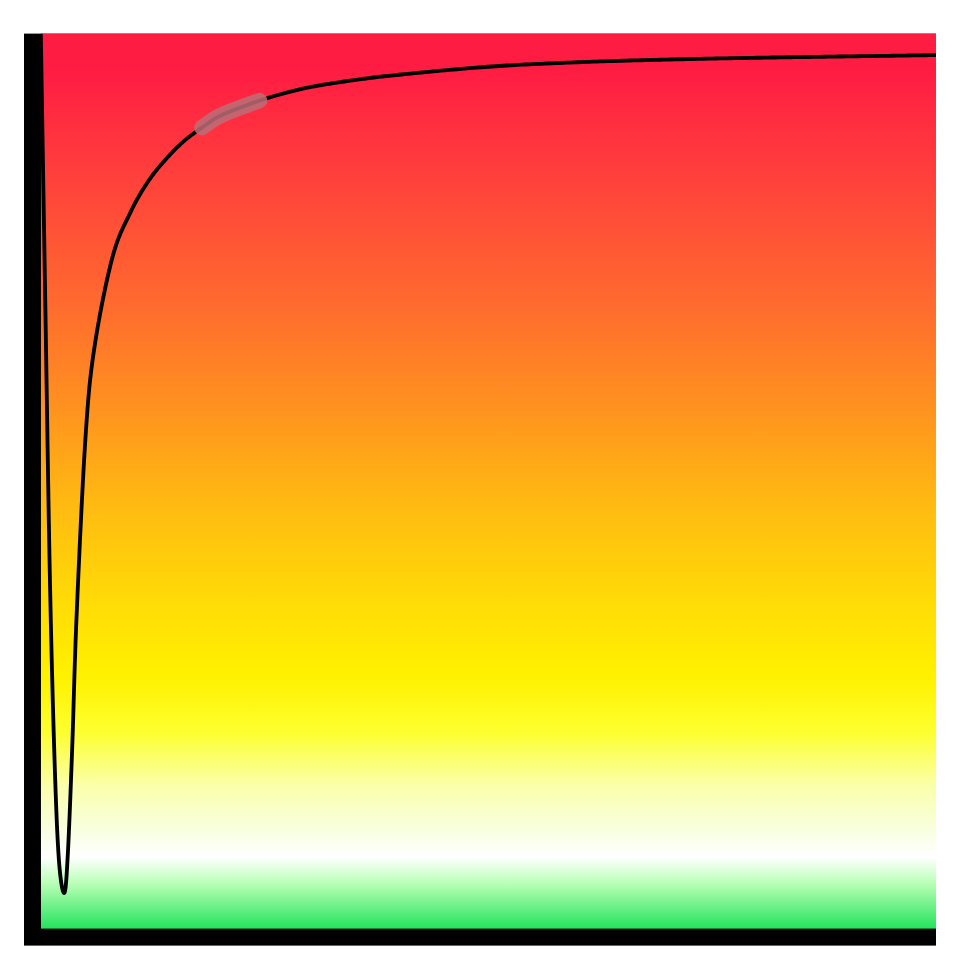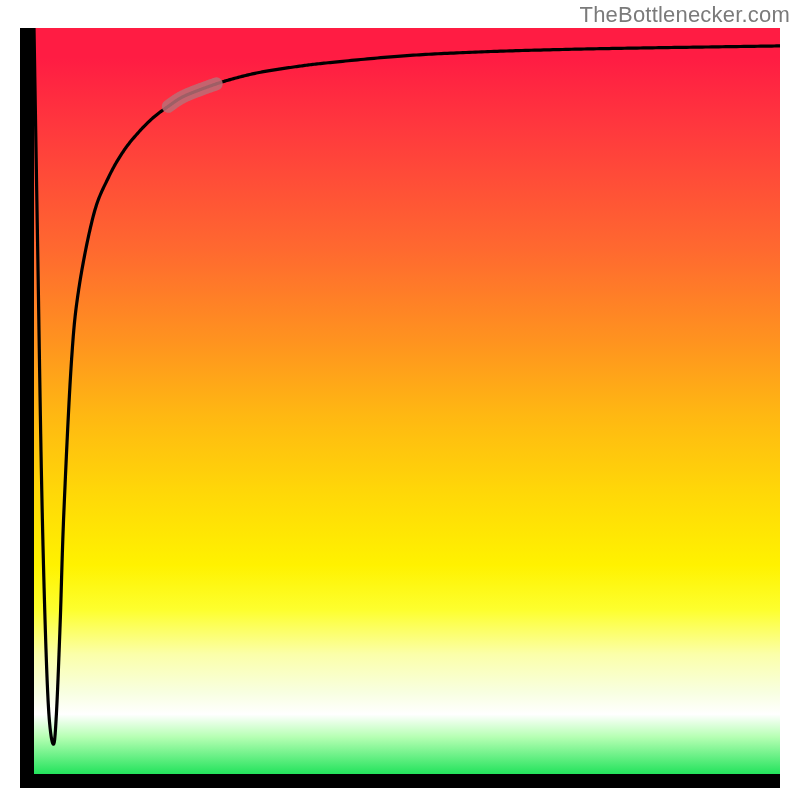--- a/index.html
+++ b/index.html
@@ -65,21 +65,20 @@
     position: absolute;
     inset: 0;
     width: 100%;
     height: 100%;
   }
 </style>
 </head>
 <body>
 
 <div class="stage">
-  <div class="attribution">TheBottlenecker.com</div>
 
   <div class="frame">
     <div class="plot">
       <div class="gradient"></div>
       <svg class="curve" viewBox="0 0 746 746" preserveAspectRatio="none">
         <path id="curvePath" fill="none" stroke="#000" stroke-width="3.2" stroke-linejoin="round" stroke-linecap="round" d="M 0.00 0.00 L 0.08 5.04 L 0.18 10.81 L 0.29 17.27 L 0.41 24.35 L 0.53 32.01 L 0.67 40.21 L 0.81 48.90 L 0.97 58.02 L 1.13 67.53 L 1.29 77.38 L 1.46 87.53 L 1.63 97.91 L 1.81 108.49 L 1.99 119.22 L 2.17 130.04 L 2.35 140.91 L 2.53 151.78 L 2.71 162.60 L 2.89 173.33 L 3.07 183.91 L 3.24 194.30 L 3.41 204.44 L 3.57 214.29 L 3.73 223.80 L 3.89 233.19 L 4.04 242.69 L 4.20 252.28 L 4.35 261.96 L 4.51 271.71 L 4.66 281.50 L 4.82 291.32 L 4.97 301.16 L 5.13 311.00 L 5.28 320.83 L 5.44 330.62 L 5.59 340.36 L 5.75 350.04 L 5.91 359.64 L 6.06 369.14 L 6.22 378.53 L 6.37 387.78 L 6.53 396.90 L 6.68 405.85 L 6.84 414.62 L 6.99 423.19 L 7.15 431.56 L 7.30 439.70 L 7.46 447.60 L 7.62 455.29 L 7.77 462.84 L 7.93 470.23 L 8.08 477.47 L 8.24 484.58 L 8.39 491.54 L 8.55 498.37 L 8.70 505.07 L 8.86 511.64 L 9.01 518.08 L 9.17 524.39 L 9.33 530.59 L 9.48 536.67 L 9.64 542.64 L 9.79 548.50 L 9.95 554.25 L 10.10 559.90 L 10.26 565.44 L 10.41 570.89 L 10.57 576.25 L 10.72 581.52 L 10.88 586.69 L 11.03 591.79 L 11.19 596.80 L 11.34 601.72 L 11.50 606.54 L 11.65 611.25 L 11.80 615.86 L 11.95 620.37 L 12.11 624.77 L 12.26 629.07 L 12.41 633.27 L 12.56 637.36 L 12.71 641.35 L 12.86 645.24 L 13.01 649.02 L 13.16 652.70 L 13.31 656.27 L 13.47 659.74 L 13.62 663.11 L 13.78 666.37 L 13.94 669.53 L 14.09 672.59 L 14.26 675.54 L 14.42 678.39 L 14.58 681.14 L 14.75 683.78 L 14.92 686.32 L 15.09 688.75 L 15.27 691.09 L 15.45 693.31 L 15.64 695.44 L 15.83 697.46 L 16.02 699.38 L 16.22 701.19 L 16.41 702.90 L 16.61 704.50 L 16.81 706.01 L 17.01 707.40 L 17.20 708.70 L 17.40 709.89 L 17.60 710.98 L 17.79 711.96 L 17.99 712.84 L 18.18 713.62 L 18.36 714.29 L 18.55 714.86 L 18.73 715.33 L 18.90 715.69 L 19.07 715.95 L 19.24 716.11 L 19.40 716.16 L 19.55 716.11 L 19.69 715.95 L 19.84 715.69 L 19.97 715.33 L 20.10 714.86 L 20.23 714.29 L 20.35 713.62 L 20.47 712.84 L 20.59 711.96 L 20.71 710.98 L 20.82 709.89 L 20.93 708.70 L 21.05 707.40 L 21.16 706.01 L 21.27 704.50 L 21.39 702.90 L 21.50 701.19 L 21.62 699.38 L 21.74 697.46 L 21.86 695.44 L 21.98 693.31 L 22.11 691.09 L 22.24 688.75 L 22.38 686.32 L 22.52 683.75 L 22.66 681.02 L 22.81 678.14 L 22.96 675.11 L 23.11 671.95 L 23.26 668.66 L 23.41 665.25 L 23.57 661.73 L 23.72 658.10 L 23.88 654.38 L 24.04 650.58 L 24.20 646.69 L 24.36 642.73 L 24.52 638.71 L 24.68 634.63 L 24.84 630.51 L 25.00 626.35 L 25.16 622.15 L 25.32 617.94 L 25.48 613.71 L 25.64 609.47 L 25.80 605.23 L 25.95 601.01 L 26.11 596.80 L 26.26 592.60 L 26.41 588.38 L 26.55 584.14 L 26.69 579.88 L 26.82 575.59 L 26.96 571.27 L 27.09 566.92 L 27.22 562.54 L 27.34 558.12 L 27.48 553.65 L 27.61 549.14 L 27.74 544.58 L 27.88 539.97 L 28.02 535.30 L 28.17 530.58 L 28.32 525.79 L 28.48 520.94 L 28.65 516.02 L 28.82 511.03 L 29.00 505.97 L 29.20 500.83 L 29.40 495.60 L 29.61 490.29 L 29.84 484.90 L 30.08 479.33 L 30.33 473.54 L 30.59 467.52 L 30.87 461.33 L 31.15 454.97 L 31.44 448.47 L 31.74 441.86 L 32.05 435.17 L 32.36 428.40 L 32.68 421.60 L 33.01 414.78 L 33.34 407.97 L 33.67 401.19 L 34.00 394.47 L 34.34 387.83 L 34.68 381.29 L 35.01 374.88 L 35.35 368.63 L 35.68 362.55 L 36.01 356.68 L 36.34 351.04 L 36.67 345.64 L 36.99 340.52 L 37.30 335.70 L 37.60 331.16 L 37.90 326.87 L 38.18 322.81 L 38.46 318.95 L 38.73 315.29 L 38.99 311.80 L 39.25 308.48 L 39.51 305.31 L 39.77 302.26 L 40.03 299.33 L 40.29 296.49 L 40.56 293.74 L 40.84 291.05 L 41.12 288.41 L 41.42 285.80 L 41.72 283.20 L 42.04 280.61 L 42.37 278.00 L 42.72 275.36 L 43.08 272.67 L 43.47 269.92 L 43.88 267.08 L 44.31 264.15 L 44.76 261.10 L 45.24 257.96 L 45.74 254.76 L 46.27 251.52 L 46.81 248.23 L 47.38 244.92 L 47.97 241.58 L 48.57 238.22 L 49.18 234.85 L 49.81 231.49 L 50.45 228.13 L 51.10 224.79 L 51.75 221.47 L 52.42 218.18 L 53.09 214.94 L 53.76 211.74 L 54.43 208.60 L 55.10 205.53 L 55.78 202.53 L 56.44 199.61 L 57.11 196.77 L 57.76 194.04 L 58.41 191.41 L 59.05 188.89 L 59.68 186.50 L 60.30 184.22 L 60.92 182.05 L 61.55 179.98 L 62.17 178.00 L 62.79 176.10 L 63.41 174.29 L 64.03 172.55 L 64.65 170.89 L 65.27 169.29 L 65.90 167.75 L 66.52 166.26 L 67.14 164.82 L 67.76 163.42 L 68.38 162.06 L 69.00 160.73 L 69.63 159.42 L 70.25 158.14 L 70.87 156.86 L 71.49 155.60 L 72.11 154.34 L 72.73 153.07 L 73.36 151.80 L 73.98 150.51 L 74.60 149.20 L 75.22 147.89 L 75.84 146.61 L 76.46 145.35 L 77.09 144.11 L 77.71 142.90 L 78.33 141.71 L 78.95 140.54 L 79.57 139.39 L 80.19 138.26 L 80.82 137.15 L 81.44 136.06 L 82.06 134.98 L 82.68 133.92 L 83.30 132.87 L 83.92 131.84 L 84.55 130.83 L 85.17 129.82 L 85.79 128.83 L 86.41 127.85 L 87.03 126.88 L 87.66 125.92 L 88.28 124.97 L 88.90 124.03 L 89.52 123.09 L 90.14 122.17 L 90.76 121.26 L 91.39 120.38 L 92.01 119.51 L 92.63 118.65 L 93.25 117.82 L 93.87 116.99 L 94.49 116.18 L 95.11 115.39 L 95.74 114.60 L 96.36 113.83 L 96.98 113.07 L 97.60 112.31 L 98.22 111.57 L 98.84 110.83 L 99.47 110.10 L 100.09 109.38 L 100.71 108.67 L 101.33 107.95 L 101.95 107.25 L 102.58 106.54 L 103.20 105.84 L 103.82 105.14 L 104.44 104.44 L 105.06 103.74 L 105.68 103.05 L 106.30 102.37 L 106.93 101.69 L 107.55 101.02 L 108.17 100.36 L 108.79 99.70 L 109.41 99.05 L 110.03 98.41 L 110.66 97.77 L 111.28 97.14 L 111.90 96.51 L 112.52 95.90 L 113.14 95.28 L 113.77 94.68 L 114.39 94.08 L 115.01 93.49 L 115.63 92.90 L 116.25 92.32 L 116.87 91.75 L 117.50 91.18 L 118.12 90.62 L 118.74 90.07 L 119.36 89.52 L 119.98 88.98 L 120.60 88.45 L 121.23 87.93 L 121.85 87.42 L 122.47 86.92 L 123.09 86.43 L 123.71 85.94 L 124.33 85.46 L 124.96 84.98 L 125.58 84.52 L 126.20 84.06 L 126.82 83.60 L 127.44 83.15 L 128.06 82.70 L 128.69 82.25 L 129.31 81.81 L 129.93 81.37 L 130.55 80.94 L 131.17 80.50 L 131.79 80.07 L 132.41 79.63 L 133.04 79.20 L 133.66 78.76 L 134.28 78.33 L 134.90 77.90 L 135.50 77.47 L 136.09 77.04 L 136.68 76.62 L 137.26 76.20 L 137.84 75.78 L 138.41 75.37 L 138.98 74.96 L 139.55 74.55 L 140.12 74.15 L 140.69 73.74 L 141.27 73.34 L 141.86 72.94 L 142.45 72.54 L 143.06 72.15 L 143.67 71.75 L 144.30 71.36 L 144.95 70.97 L 145.60 70.58 L 146.28 70.19 L 146.98 69.80 L 147.70 69.41 L 148.44 69.02 L 149.20 68.63 L 149.99 68.24 L 150.80 67.86 L 151.64 67.47 L 152.50 67.08 L 153.38 66.69 L 154.27 66.31 L 155.18 65.92 L 156.11 65.54 L 157.05 65.15 L 158.00 64.77 L 158.96 64.39 L 159.92 64.02 L 160.90 63.64 L 161.88 63.27 L 162.86 62.89 L 163.84 62.53 L 164.83 62.16 L 165.81 61.80 L 166.79 61.43 L 167.76 61.08 L 168.73 60.72 L 169.69 60.37 L 170.64 60.02 L 171.58 59.68 L 172.51 59.34 L 173.42 59.01 L 174.33 58.68 L 175.22 58.35 L 176.11 58.03 L 177.00 57.71 L 177.88 57.39 L 178.76 57.08 L 179.64 56.77 L 180.53 56.47 L 181.41 56.16 L 182.30 55.86 L 183.20 55.55 L 184.11 55.25 L 185.02 54.95 L 185.95 54.65 L 186.89 54.35 L 187.84 54.05 L 188.81 53.75 L 189.80 53.45 L 190.81 53.14 L 191.83 52.84 L 192.88 52.53 L 193.96 52.22 L 195.05 51.91 L 196.16 51.59 L 197.28 51.28 L 198.42 50.96 L 199.56 50.64 L 200.72 50.32 L 201.89 50.00 L 203.08 49.68 L 204.28 49.36 L 205.49 49.04 L 206.71 48.72 L 207.95 48.40 L 209.20 48.08 L 210.46 47.76 L 211.74 47.45 L 213.02 47.14 L 214.33 46.83 L 215.64 46.52 L 216.97 46.22 L 218.31 45.92 L 219.66 45.62 L 221.03 45.33 L 222.41 45.04 L 223.80 44.76 L 225.21 44.48 L 226.65 44.21 L 228.11 43.93 L 229.58 43.66 L 231.08 43.39 L 232.60 43.13 L 234.13 42.87 L 235.68 42.60 L 237.24 42.35 L 238.81 42.09 L 240.39 41.84 L 241.98 41.59 L 243.58 41.34 L 245.18 41.10 L 246.78 40.86 L 248.39 40.62 L 250.00 40.38 L 251.60 40.14 L 253.20 39.91 L 254.80 39.68 L 256.39 39.46 L 257.97 39.23 L 259.54 39.01 L 261.10 38.79 L 262.62 38.58 L 264.09 38.37 L 265.51 38.18 L 266.88 37.99 L 268.23 37.80 L 269.55 37.62 L 270.86 37.44 L 272.15 37.27 L 273.45 37.10 L 274.75 36.93 L 276.07 36.77 L 277.42 36.60 L 278.80 36.43 L 280.21 36.26 L 281.68 36.09 L 283.20 35.92 L 284.79 35.74 L 286.45 35.56 L 288.19 35.37 L 290.02 35.17 L 291.95 34.97 L 293.99 34.76 L 296.13 34.54 L 298.40 34.32 L 300.79 34.08 L 303.31 33.83 L 305.94 33.56 L 308.67 33.29 L 311.51 33.01 L 314.43 32.72 L 317.43 32.43 L 320.50 32.13 L 323.64 31.83 L 326.84 31.53 L 330.08 31.22 L 333.37 30.91 L 336.69 30.61 L 340.03 30.30 L 343.39 30.00 L 346.75 29.70 L 350.12 29.41 L 353.48 29.12 L 356.82 28.84 L 360.13 28.57 L 363.42 28.31 L 366.66 28.06 L 369.86 27.83 L 373.00 27.60 L 376.11 27.39 L 379.22 27.18 L 382.32 26.98 L 385.43 26.79 L 388.54 26.60 L 391.65 26.42 L 394.76 26.25 L 397.87 26.08 L 400.97 25.92 L 404.08 25.76 L 407.19 25.61 L 410.30 25.46 L 413.41 25.31 L 416.52 25.17 L 419.63 25.03 L 422.73 24.89 L 425.84 24.76 L 428.95 24.63 L 432.06 24.50 L 435.17 24.37 L 438.28 24.25 L 441.38 24.12 L 444.49 24.00 L 447.60 23.87 L 450.71 23.75 L 453.82 23.63 L 456.93 23.52 L 460.03 23.40 L 463.14 23.30 L 466.25 23.19 L 469.36 23.09 L 472.47 22.99 L 475.57 22.89 L 478.68 22.80 L 481.79 22.70 L 484.90 22.61 L 488.01 22.52 L 491.12 22.44 L 494.22 22.35 L 497.33 22.27 L 500.44 22.19 L 503.55 22.11 L 506.66 22.03 L 509.77 21.95 L 512.88 21.87 L 515.98 21.79 L 519.09 21.71 L 522.20 21.63 L 525.31 21.56 L 528.42 21.48 L 531.52 21.41 L 534.63 21.34 L 537.74 21.27 L 540.85 21.20 L 543.96 21.13 L 547.07 21.07 L 550.18 21.00 L 553.28 20.94 L 556.39 20.88 L 559.50 20.82 L 562.61 20.76 L 565.72 20.70 L 568.82 20.64 L 571.93 20.58 L 575.04 20.53 L 578.15 20.47 L 581.26 20.42 L 584.37 20.36 L 587.48 20.31 L 590.58 20.25 L 593.69 20.20 L 596.80 20.14 L 599.91 20.09 L 603.02 20.04 L 606.13 19.98 L 609.23 19.93 L 612.34 19.88 L 615.45 19.84 L 618.56 19.79 L 621.67 19.74 L 624.77 19.70 L 627.88 19.65 L 630.99 19.60 L 634.10 19.56 L 637.21 19.51 L 640.32 19.47 L 643.43 19.43 L 646.53 19.38 L 649.64 19.34 L 652.75 19.29 L 655.86 19.25 L 658.97 19.21 L 662.07 19.16 L 665.18 19.12 L 668.29 19.07 L 671.40 19.02 L 674.57 18.98 L 677.85 18.93 L 681.23 18.88 L 684.70 18.82 L 688.22 18.77 L 691.80 18.72 L 695.41 18.66 L 699.03 18.61 L 702.65 18.55 L 706.26 18.50 L 709.84 18.45 L 713.36 18.39 L 716.82 18.34 L 720.21 18.29 L 723.49 18.24 L 726.66 18.19 L 729.70 18.15 L 732.60 18.11 L 735.33 18.06 L 737.88 18.03 L 740.24 17.99 L 742.40 17.96 L 744.32 17.93 L 746.00 17.90"></path>
         <path id="highlightPath" fill="none" stroke="#bb6f77" stroke-width="13" stroke-linecap="round" opacity="0.85" d="M 134.28 78.33 L 134.90 77.90 L 135.50 77.47 L 136.09 77.04 L 136.68 76.62 L 137.26 76.20 L 137.84 75.78 L 138.41 75.37 L 138.98 74.96 L 139.55 74.55 L 140.12 74.15 L 140.69 73.74 L 141.27 73.34 L 141.86 72.94 L 142.45 72.54 L 143.06 72.15 L 143.67 71.75 L 144.30 71.36 L 144.95 70.97 L 145.60 70.58 L 146.28 70.19 L 146.98 69.80 L 147.70 69.41 L 148.44 69.02 L 149.20 68.63 L 149.99 68.24 L 150.80 67.86 L 151.64 67.47 L 152.50 67.08 L 153.38 66.69 L 154.27 66.31 L 155.18 65.92 L 156.11 65.54 L 157.05 65.15 L 158.00 64.77 L 158.96 64.39 L 159.92 64.02 L 160.90 63.64 L 161.88 63.27 L 162.86 62.89 L 163.84 62.53 L 164.83 62.16 L 165.81 61.80 L 166.79 61.43 L 167.76 61.08 L 168.73 60.72 L 169.69 60.37 L 170.64 60.02 L 171.58 59.68 L 172.51 59.34 L 173.42 59.01 L 174.33 58.68 L 175.22 58.35 L 176.11 58.03 L 177.00 57.71 L 177.88 57.39 L 178.76 57.08 L 179.64 56.77 L 180.53 56.47 L 181.41 56.16 L 182.30 55.86"></path>
       </svg>
     </div>
   </div>

